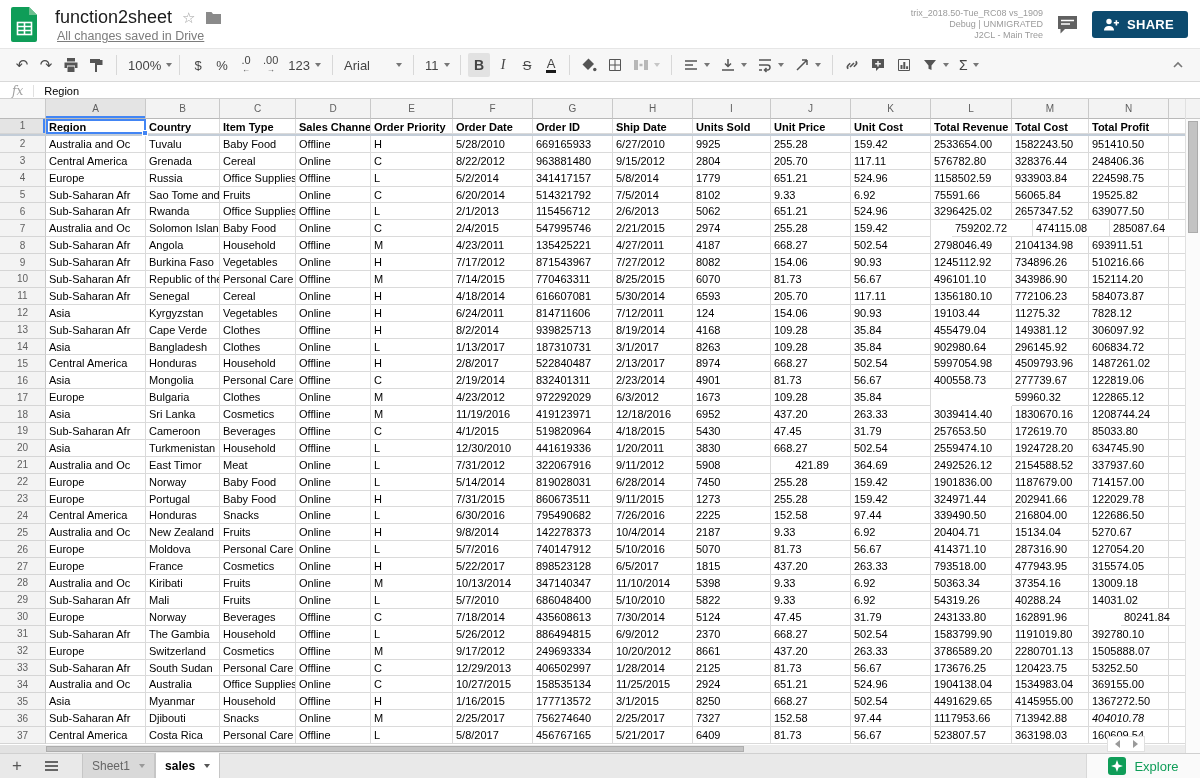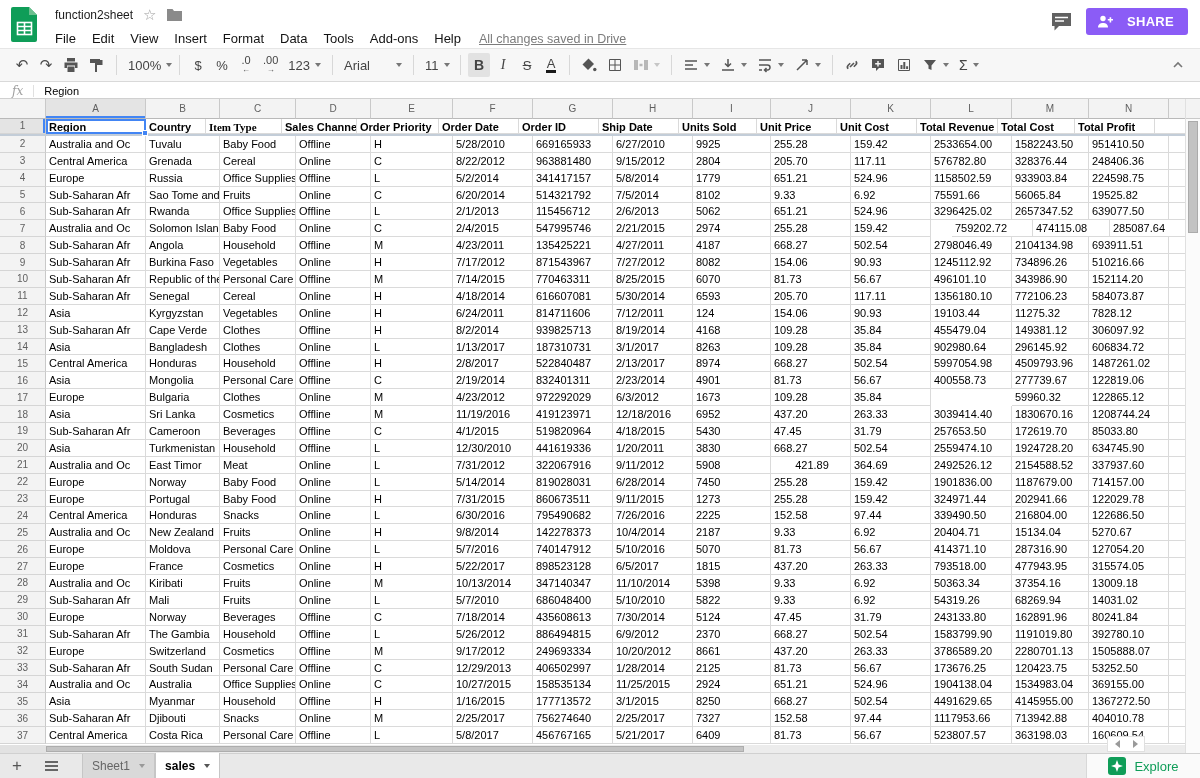--- a/index.html
+++ b/index.html
@@ -4,30 +4,30 @@
 <style>
   * { box-sizing: border-box; margin: 0; padding: 0; }
   html,body { width:1200px; height:778px; overflow:hidden; }
   body { font-family:"Liberation Sans", sans-serif; background:#fff; color:#000; }
   .app { position:relative; width:1200px; height:778px; overflow:hidden; background:#fff; }
 
   
   .topbar { position:absolute; top:0; left:0; width:1200px; height:48px; background:#fff; }
   .logo { position:absolute; left:11px; top:6px; }
   .title-row { position:absolute; left:55px; top:7px; display:flex; align-items:center; gap:10px; }
-  .doc-title { font-size:12px; color:#1b1b1b; }
+  .doc-title { font-size:18px; color:#1b1b1b; }
   .star { font-size:15px; color:#9e9e9e; line-height:1; }
   .title-row svg { display:block; }
   .menubar { position:absolute; left:47px; top:29px; display:flex; align-items:center; font-size:13px; color:#131313; }
   .menubar .mitem { padding:2px 8px; cursor:default; }
   .save-status { margin-left:10px; font-size:12.5px; color:#7c7c7c; text-decoration:underline; }
   .top-right { position:absolute; right:12px; top:8px; display:flex; align-items:center; gap:14px; }
   .debug-block { font-size:9px; color:#9b9b9b; text-align:right; line-height:1.2; }
   .comment-top { margin-top:4px; }
-  .share-btn { display:flex; align-items:center; gap:13px; background:#8b5cf6; color:#fff;
+  .share-btn { display:flex; align-items:center; gap:7px; background:#0c4a6e; color:#fff;
                font-size:13px; font-weight:bold; padding:6px 14px 6px 10px; border-radius:3px; letter-spacing:.3px; }
 
   
   .toolbar { position:absolute; top:48px; left:0; width:1200px; height:34px; background:#f7f7f7;
              border-top:1px solid #e6e6e6; border-bottom:1px solid #d9d9d9;
              display:flex; align-items:center; padding:0 10px; color:#555; }
   .tb { height:24px; min-width:22px; display:flex; align-items:center; justify-content:center;
         gap:3px; padding:0 4px; margin:0 1px; border-radius:2px; font-size:13px; color:#444; }
   .tb svg { display:block; }
   .tb.active { background:#e2e2e2; }
@@ -122,34 +122,28 @@
     <div class="title-row">
       <span class="doc-title">function2sheet</span>
       <span class="star">☆</span>
       <span>
         <svg width="15" height="13" viewBox="0 0 15 13">
             <path d="M0 1h5.5L7 3h8v10H0z" fill="#8a8a8a"></path>
           </svg>
       </span>
     </div>
     <div class="menubar">
-      <span id="menu-items" style="display:flex;">
-          <span class="mitem">File</span>
-          <span class="mitem">Edit</span>
-          <span class="mitem">View</span>
-          <span class="mitem">Insert</span>
-          <span class="mitem">Format</span>
-          <span class="mitem">Data</span>
-          <span class="mitem">Tools</span>
-          <span class="mitem">Add-ons</span>
-          <span class="mitem">Help</span>
-        </span>
       <span class="save-status">All changes saved in Drive</span>
     </div>
     <div class="top-right">
+      <div class="debug-block">
+        <div>trix_2018.50-Tue_RC08 vs_1909</div>
+        <div>Debug | UNMIGRATED</div>
+        <div>J2CL - Main Tree</div>
+      </div>
       <span class="comment-top">
         <svg width="21" height="19" viewBox="0 0 21 19">
           <path d="M1 1h19v13H8l-4.5 4.5V14H1z" fill="#616161"></path>
           <path d="M4 5.5h13 M4 9h9" stroke="#fff" stroke-width="1.6"></path>
         </svg>
       </span>
       <span class="share-btn">
         <svg width="18" height="15" viewBox="0 0 18 15">
           <circle cx="7" cy="4.5" r="2.7" fill="#fff"></circle>
           <path d="M2 13.5c0-3 2.3-4.4 5-4.4s5 1.4 5 4.4z" fill="#fff"></path>
@@ -319,22 +313,22 @@
         <div class="ch" style="width: 80px;">K</div>
         <div class="ch" style="width: 81px;">L</div>
         <div class="ch" style="width: 77px;">M</div>
         <div class="ch" style="width: 80px;">N</div>
         <div class="ch fill"></div>
       </div>
     <div id="rows-area">
         <div class="r hdr">
           <div class="rn hl">1</div>
           <div class="c sel" style="width: 100px;">Region<span class="handle"></span></div>
-          <div class="c" style="width: 60px;">Country</div>
-          <div class="c" style="width: 76px; font-family: Liberation Serif, serif;">Item Type</div>
+          <div class="c" style="width: 74px;">Country</div>
+          <div class="c" style="width: 76px;">Item Type</div>
           <div class="c" style="width: 75px;">Sales Channel</div>
           <div class="c" style="width: 82px;">Order Priority</div>
           <div class="c" style="width: 80px;">Order Date</div>
           <div class="c" style="width: 80px;">Order ID</div>
           <div class="c" style="width: 80px;">Ship Date</div>
           <div class="c" style="width: 78px;">Units Sold</div>
           <div class="c" style="width: 80px;">Unit Price</div>
           <div class="c" style="width: 80px;">Unit Cost</div>
           <div class="c" style="width: 81px;">Total Revenue</div>
           <div class="c" style="width: 77px;">Total Cost</div>
@@ -834,40 +828,40 @@
           <div class="c" style="width: 76px;">Fruits</div>
           <div class="c" style="width: 75px;">Online</div>
           <div class="c" style="width: 82px;">L</div>
           <div class="c" style="width: 80px;">5/7/2010</div>
           <div class="c" style="width: 80px;">686048400</div>
           <div class="c" style="width: 80px;">5/10/2010</div>
           <div class="c" style="width: 78px;">5822</div>
           <div class="c" style="width: 80px;">9.33</div>
           <div class="c" style="width: 80px;">6.92</div>
           <div class="c" style="width: 81px;">54319.26</div>
-          <div class="c" style="width: 77px;">68269.94</div>
+          <div class="c" style="width: 77px;">40288.24</div>
           <div class="c" style="width: 80px;">14031.02</div>
           <div class="c cfill"></div>
         </div>
         <div class="r">
           <div class="rn">30</div>
           <div class="c" style="width: 100px;">Europe</div>
           <div class="c" style="width: 74px;">Norway</div>
           <div class="c" style="width: 76px;">Beverages</div>
           <div class="c" style="width: 75px;">Offline</div>
           <div class="c" style="width: 82px;">C</div>
           <div class="c" style="width: 80px;">7/18/2014</div>
           <div class="c" style="width: 80px;">435608613</div>
           <div class="c" style="width: 80px;">7/30/2014</div>
           <div class="c" style="width: 78px;">5124</div>
           <div class="c" style="width: 80px;">47.45</div>
           <div class="c" style="width: 80px;">31.79</div>
           <div class="c" style="width: 81px;">243133.80</div>
           <div class="c" style="width: 77px;">162891.96</div>
-          <div class="c" style="width: 80px;">80241.84</div>
+          <div class="c" style="width: 80px; margin-left: 32px;">80241.84</div>
           <div class="c cfill"></div>
         </div>
         <div class="r">
           <div class="rn">31</div>
           <div class="c" style="width: 100px;">Sub-Saharan Afr</div>
           <div class="c" style="width: 74px;">The Gambia</div>
           <div class="c" style="width: 76px;">Household</div>
           <div class="c" style="width: 75px;">Offline</div>
           <div class="c" style="width: 82px;">L</div>
           <div class="c" style="width: 80px;">5/26/2012</div>
@@ -961,21 +955,21 @@
           <div class="c" style="width: 75px;">Online</div>
           <div class="c" style="width: 82px;">M</div>
           <div class="c" style="width: 80px;">2/25/2017</div>
           <div class="c" style="width: 80px;">756274640</div>
           <div class="c" style="width: 80px;">2/25/2017</div>
           <div class="c" style="width: 78px;">7327</div>
           <div class="c" style="width: 80px;">152.58</div>
           <div class="c" style="width: 80px;">97.44</div>
           <div class="c" style="width: 81px;">1117953.66</div>
           <div class="c" style="width: 77px;">713942.88</div>
-          <div class="c" style="width: 80px;">404010.78</div>
+          <div class="c" style="width: 80px; font-style: italic;">404010.78</div>
           <div class="c cfill"></div>
         </div>
         <div class="r">
           <div class="rn">37</div>
           <div class="c" style="width: 100px;">Central America</div>
           <div class="c" style="width: 74px;">Costa Rica</div>
           <div class="c" style="width: 76px;">Personal Care</div>
           <div class="c" style="width: 75px;">Offline</div>
           <div class="c" style="width: 82px;">L</div>
           <div class="c" style="width: 80px;">5/8/2017</div>

